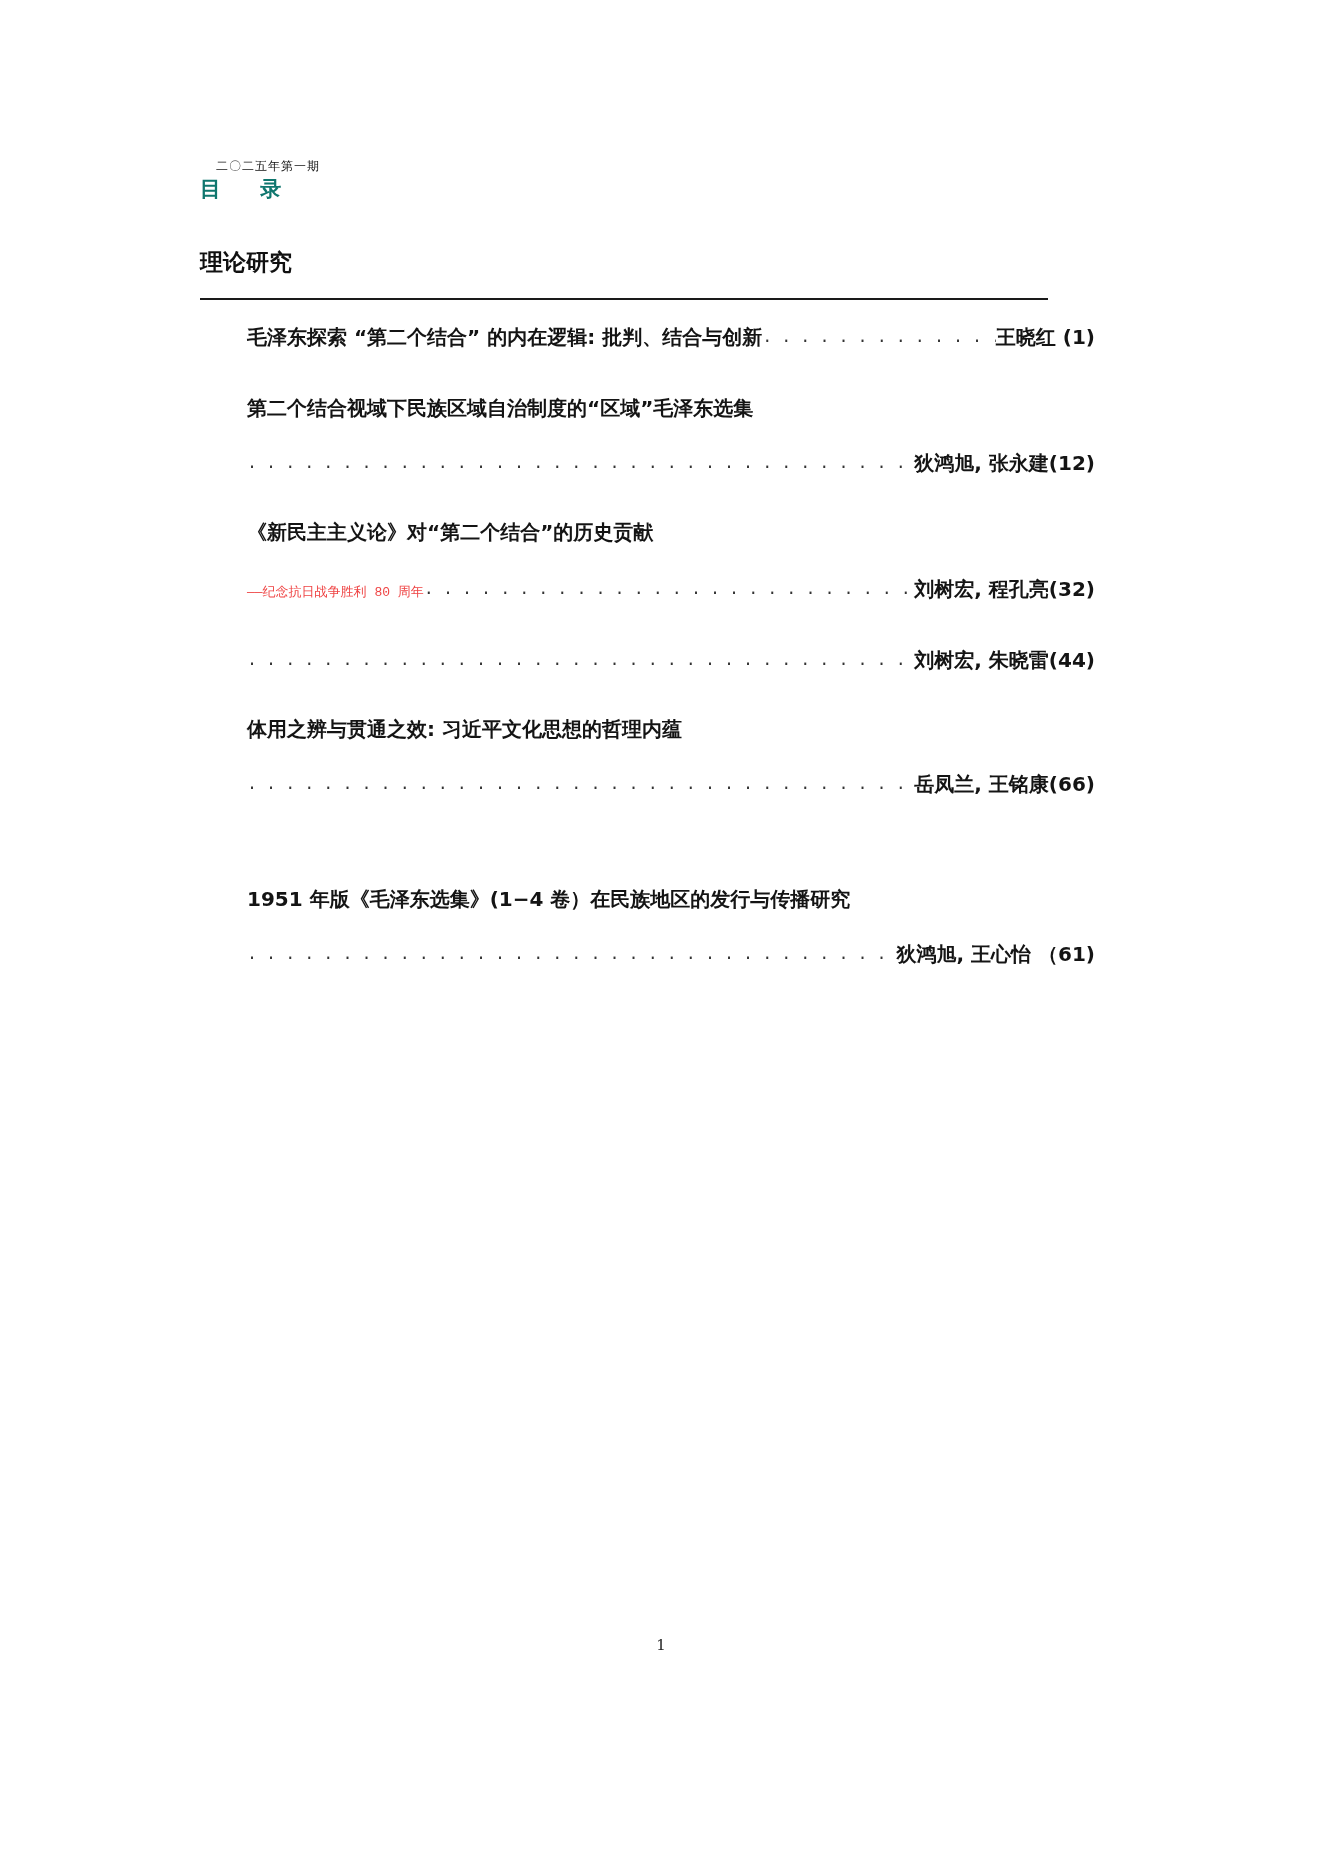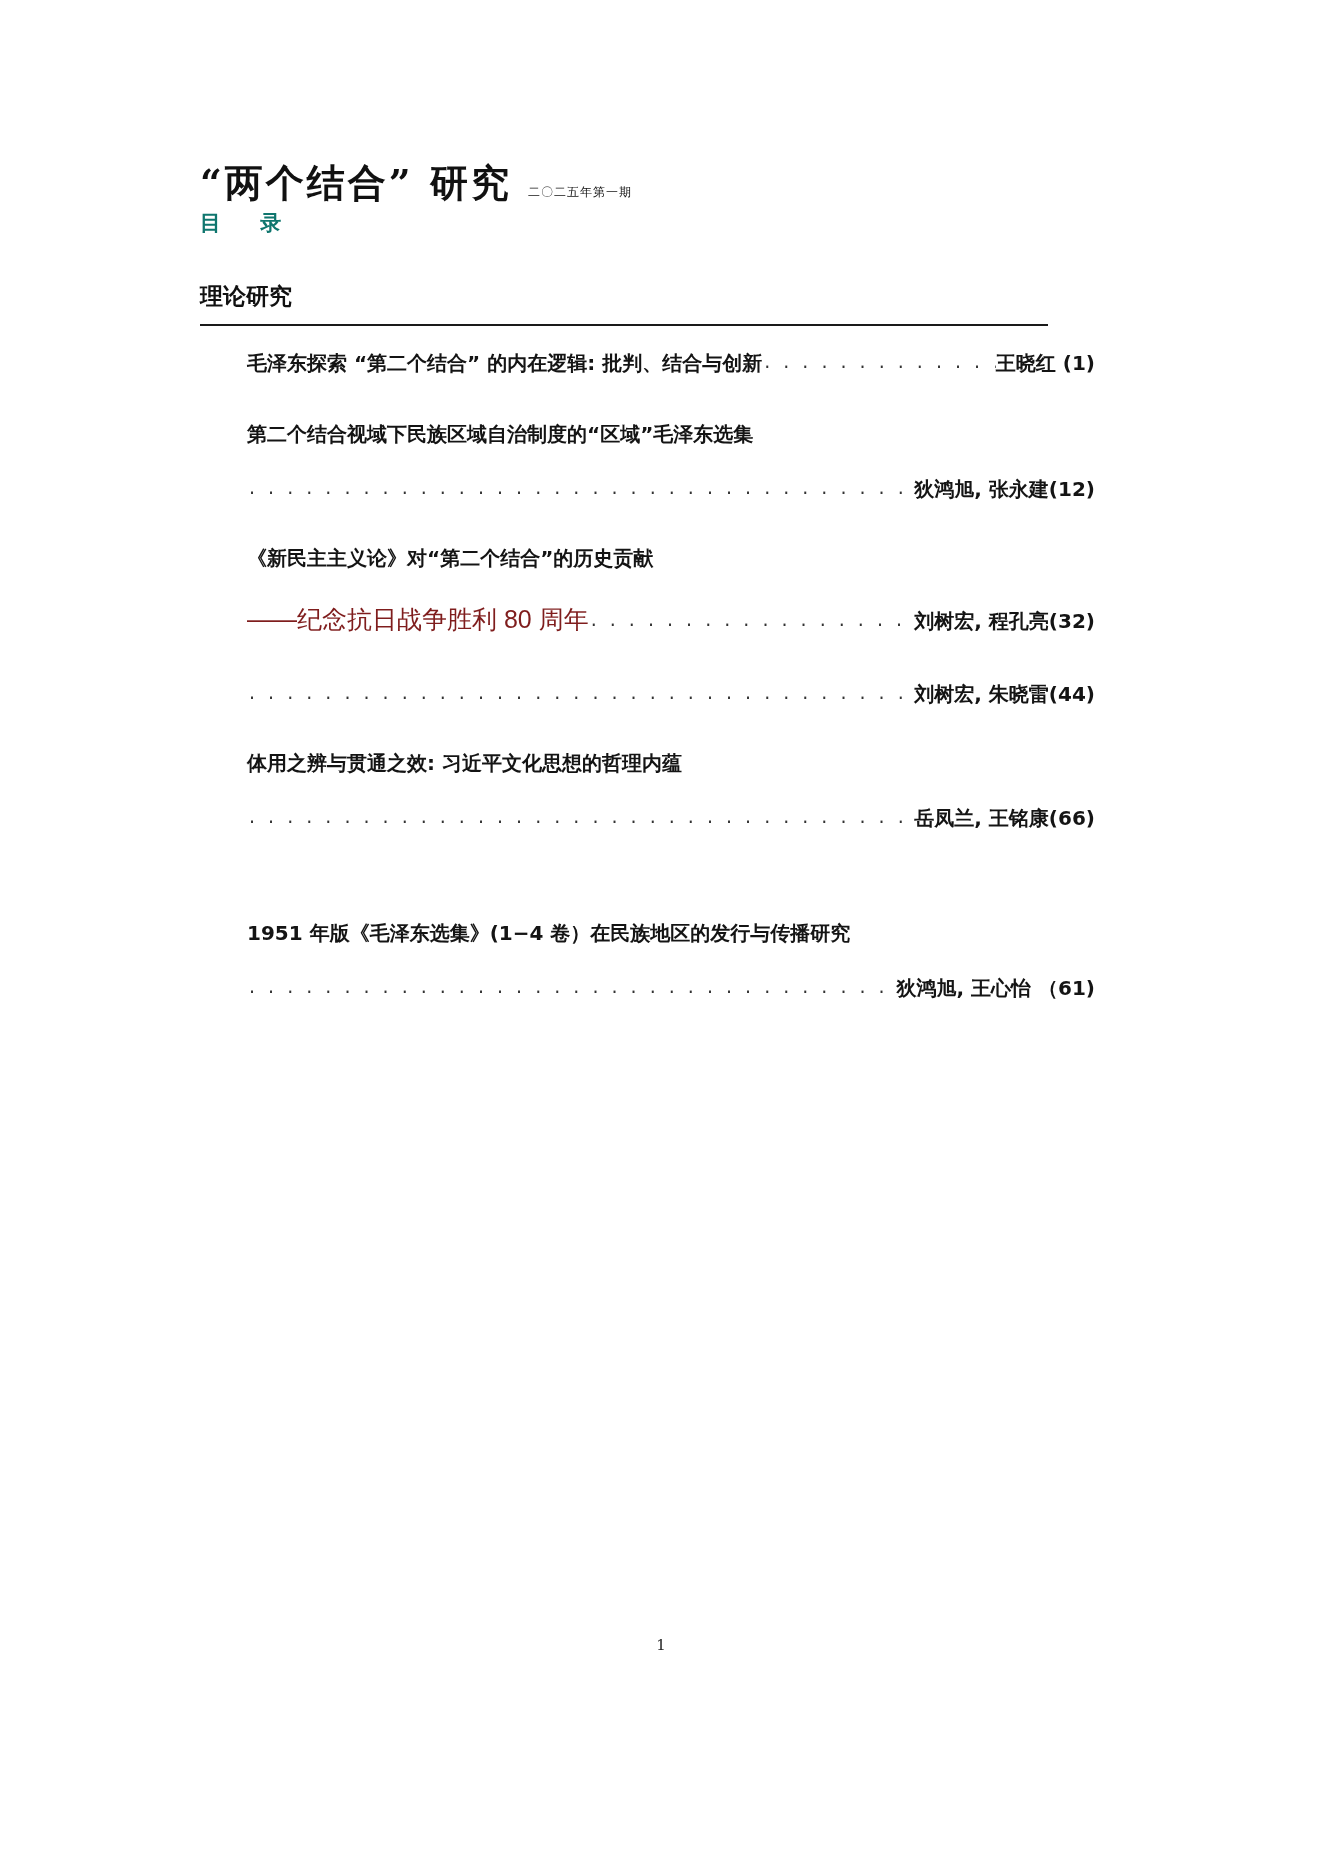--- a/index.html
+++ b/index.html
@@ -63,21 +63,21 @@
 
   
   .section {
     margin-top: 44px;
   }
   .section-title {
     font-family: "DejaVu Sans", "Liberation Sans", sans-serif;
     font-size: 23px;
     font-weight: 600;
     color: #111;
-    padding-bottom: 12px;
+    padding-bottom: 20px;
   }
   .section-rule {
     border-bottom: 2px solid #1a1a1a;
     width: 848px;
     margin-bottom: 6px;
   }
 
   
   .entries {
     margin-top: 22px;
@@ -102,24 +102,24 @@
     flex: 0 0 auto;
   }
   .e-title-block {
     font-family: "DejaVu Sans", "Liberation Sans", sans-serif;
     font-size: 20px;
     font-weight: 600;
     color: #141414;
     margin-bottom: 28px;
   }
   .e-sub {
-    font-family: Liberation Sans, sans-serif;
-    font-size: 25px;
+    font-family: Liberation Mono, monospace;
+    font-size: 13px;
     font-weight: 500;
-    color: #7f1d1d;
+    color: #ef4444;
     flex: 0 0 auto;
   }
   .leader {
     flex: 1 1 auto;
     overflow: hidden;
     white-space: nowrap;
     letter-spacing: 3.5px;
     font-size: 19px;
     color: #333;
     font-family: "DejaVu Sans", "Liberation Sans", sans-serif;
@@ -155,21 +155,20 @@
     color: #222;
   }
 </style>
 </head>
 <body>
 
 <div class="page">
   <div class="content">
 
     <div class="masthead">
-      <span class="masthead-title">“两个结合” 研究</span>
       <span class="masthead-issue">二〇二五年第一期</span>
     </div>
 
     <div class="toc-heading">目 录</div>
 
     <div class="section">
       <div class="section-title">理论研究</div>
       <div class="section-rule"></div>
     </div>
 

